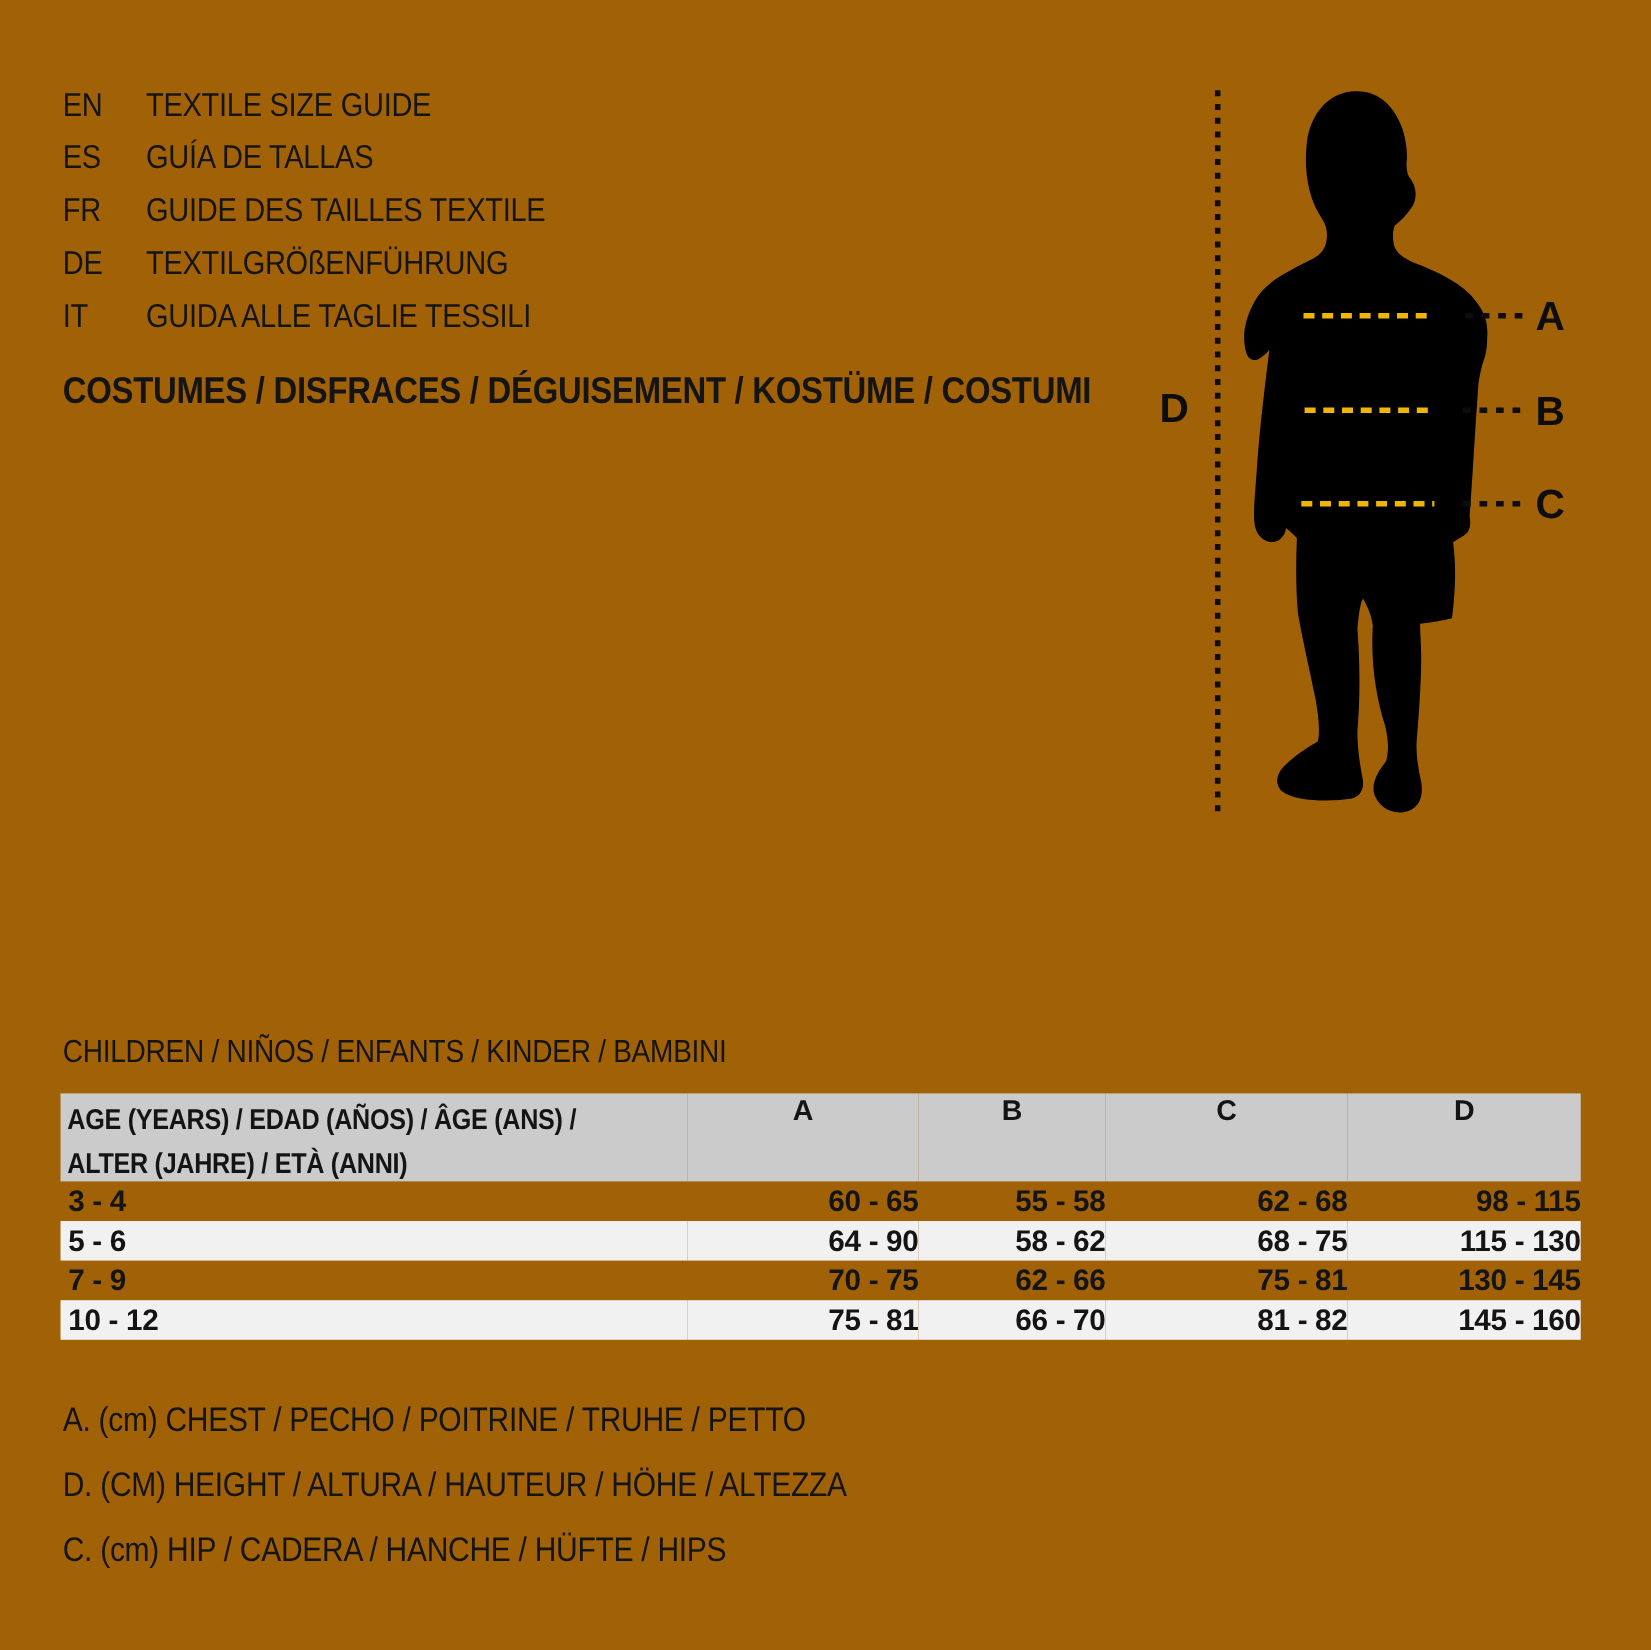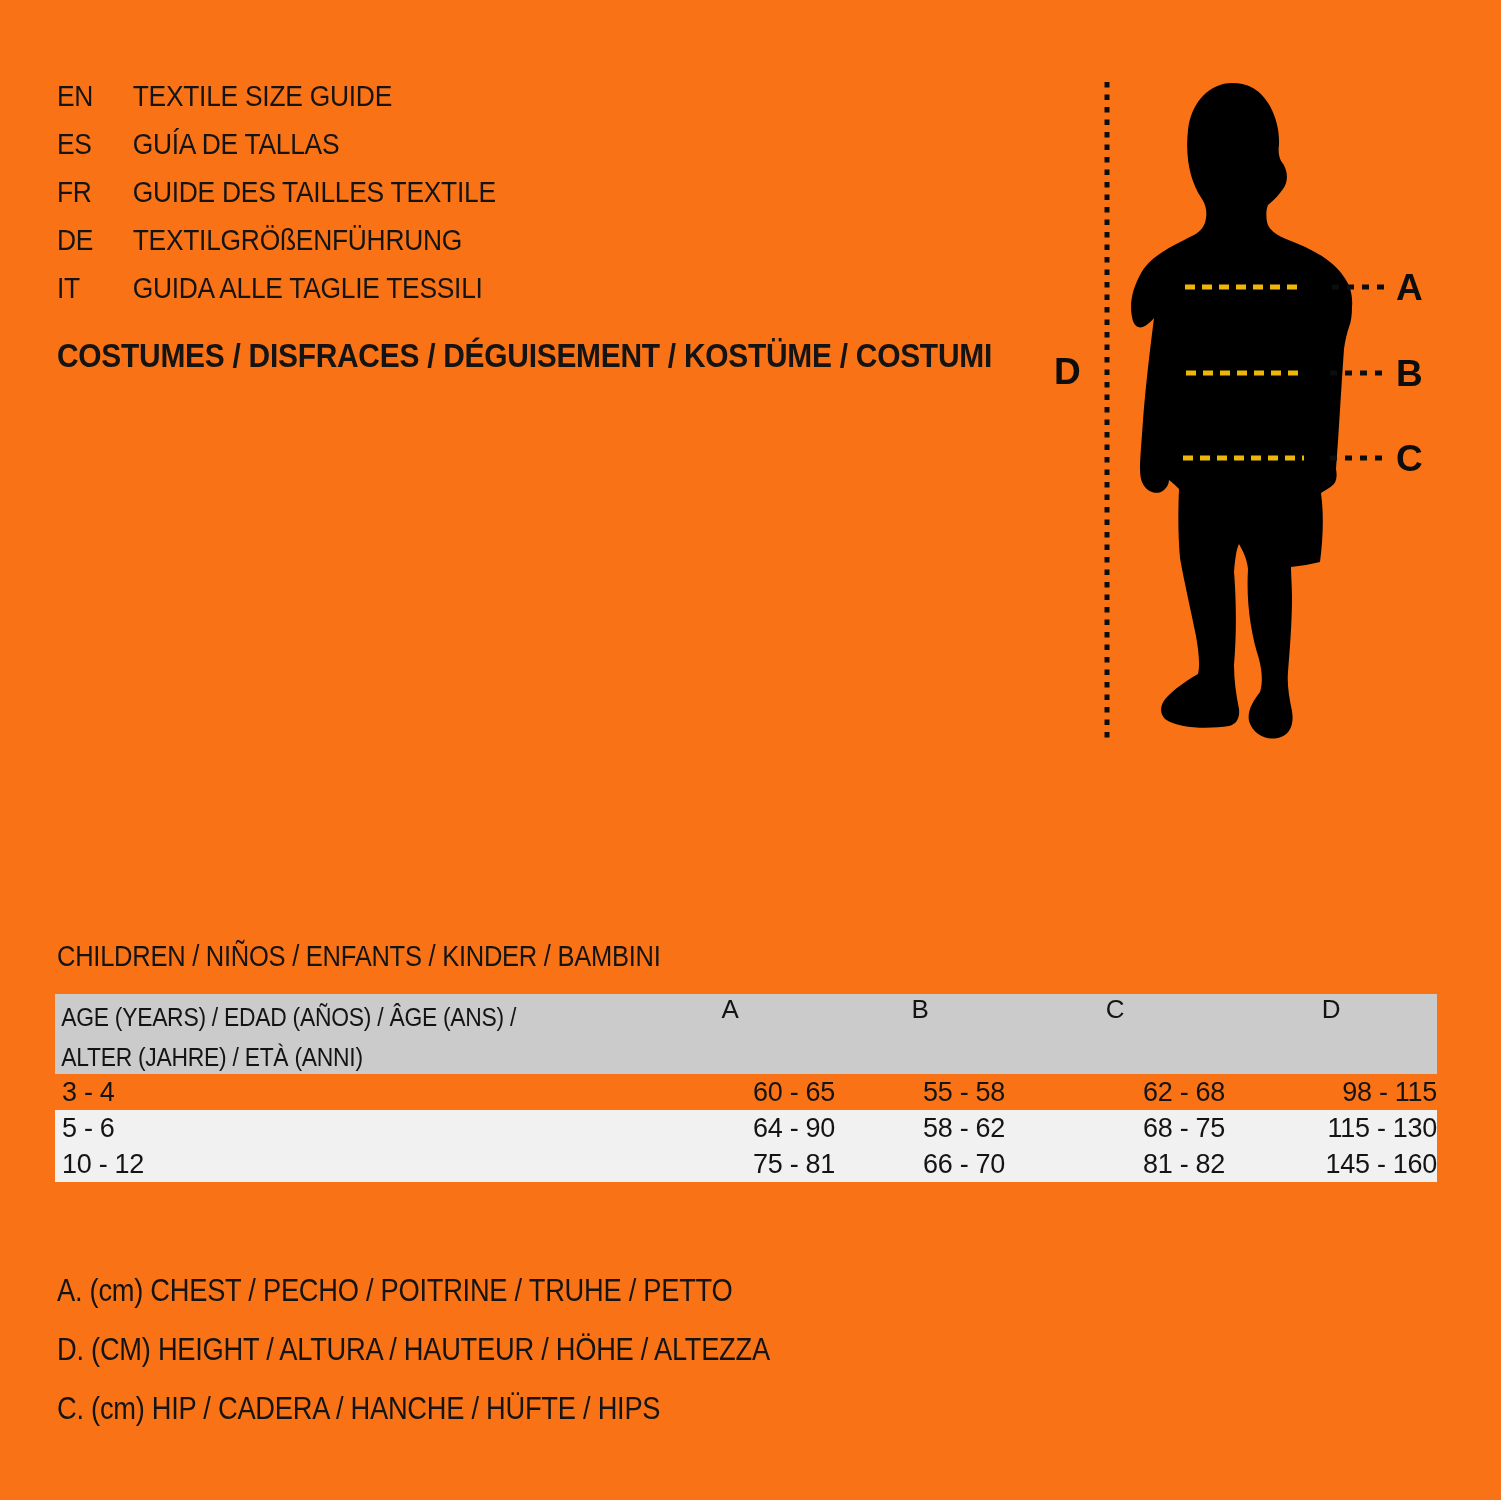--- a/index.html
+++ b/index.html
@@ -1,17 +1,17 @@
 <!DOCTYPE html>
 <html><head>
 <meta charset="utf-8">
 <style>
   html,body{margin:0;padding:0;background:#ffffff;}
   .canvas{
-    position:relative;width:1501px;height:1500px;background:#f97316;overflow:hidden;
+    position:relative;width:1501px;height:1500px;background:#a16207;overflow:hidden;
     font-family:"Liberation Sans", sans-serif;color:#141414;letter-spacing:-0.3px;
   }
   .cx{transform:scaleX(0.88);transform-origin:0 50%;white-space:nowrap;}
 
   
   .lang-list{position:absolute;left:57px;top:72px;}
   .lang-row{display:flex;height:48px;align-items:center;font-size:30px;}
   .lang-code{display:inline-block;width:86px;flex:0 0 86px;}
 
   
@@ -19,21 +19,21 @@
 
   
   .figure{position:absolute;left:1040px;top:60px;width:460px;height:700px;}
   .figure text{font-family:"Liberation Sans", sans-serif;font-weight:bold;font-size:37px;fill:#0d0d0d;}
 
   
   .section-title{position:absolute;left:57px;top:940px;font-size:29px;}
 
   
   .size-table{position:absolute;left:55px;top:994px;width:1382px;border-collapse:collapse;table-layout:fixed;}
-  .size-table th,.size-table td{padding:0;font-weight:normal;}
+  .size-table th,.size-table td{padding:0;font-weight:bold;}
   .size-table thead tr{background:#cbcbcb;height:68px;}
   .size-table thead th{vertical-align:top;font-size:26px;}
   .age-head{text-align:left;}
   .age-head .cx{line-height:34px;padding:6px 0 0 7px;}
   .col-head{text-align:center;padding-top:8px;}
   .size-table tbody tr{height:36px;}
   .size-table tbody tr.striped{background:#f1f1f1;border-radius:15px;}
   .size-table tbody td{font-size:27px;text-align:right;vertical-align:middle;}
   .size-table tbody td.age-cell{text-align:left;padding-left:7px;}
 
@@ -170,20 +170,27 @@
         <td>62 - 68</td>
         <td>98 - 115</td>
       </tr>
       <tr class="striped">
         <td class="age-cell">5 - 6</td>
         <td>64 - 90</td>
         <td>58 - 62</td>
         <td>68 - 75</td>
         <td>115 - 130</td>
       </tr>
+      <tr>
+        <td class="age-cell">7 - 9</td>
+        <td>70 - 75</td>
+        <td>62 - 66</td>
+        <td>75 - 81</td>
+        <td>130 - 145</td>
+      </tr>
       <tr class="striped">
         <td class="age-cell">10 - 12</td>
         <td>75 - 81</td>
         <td>66 - 70</td>
         <td>81 - 82</td>
         <td>145 - 160</td>
       </tr>
     </tbody>
   </table>
 

